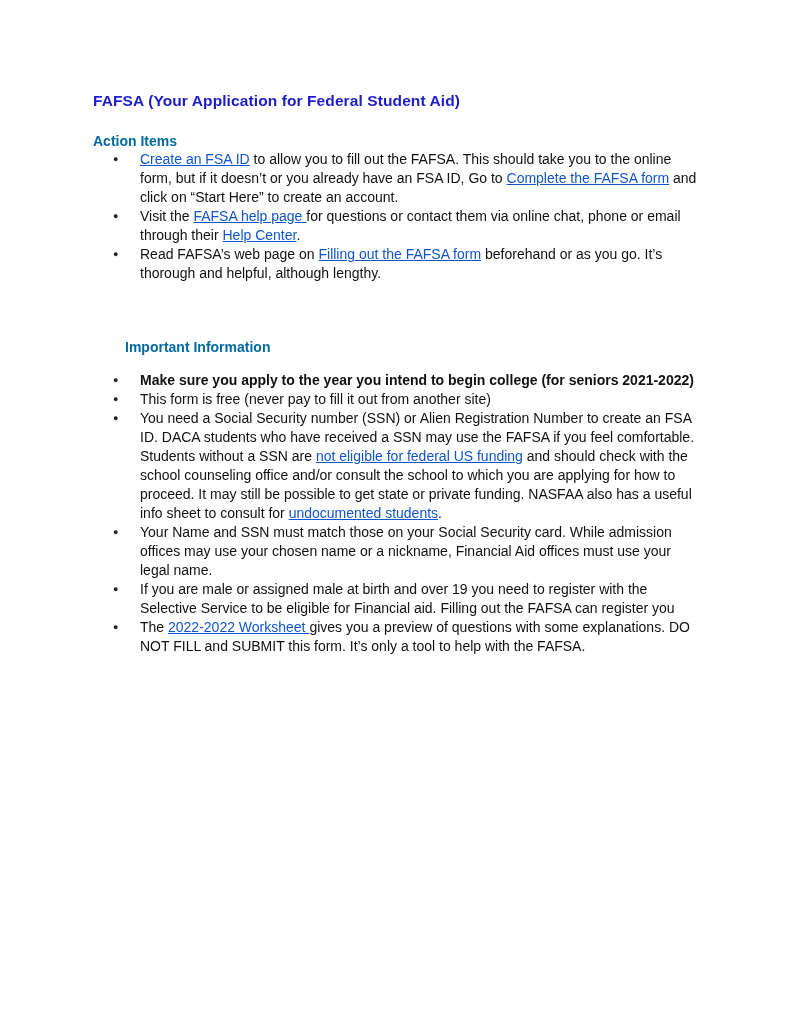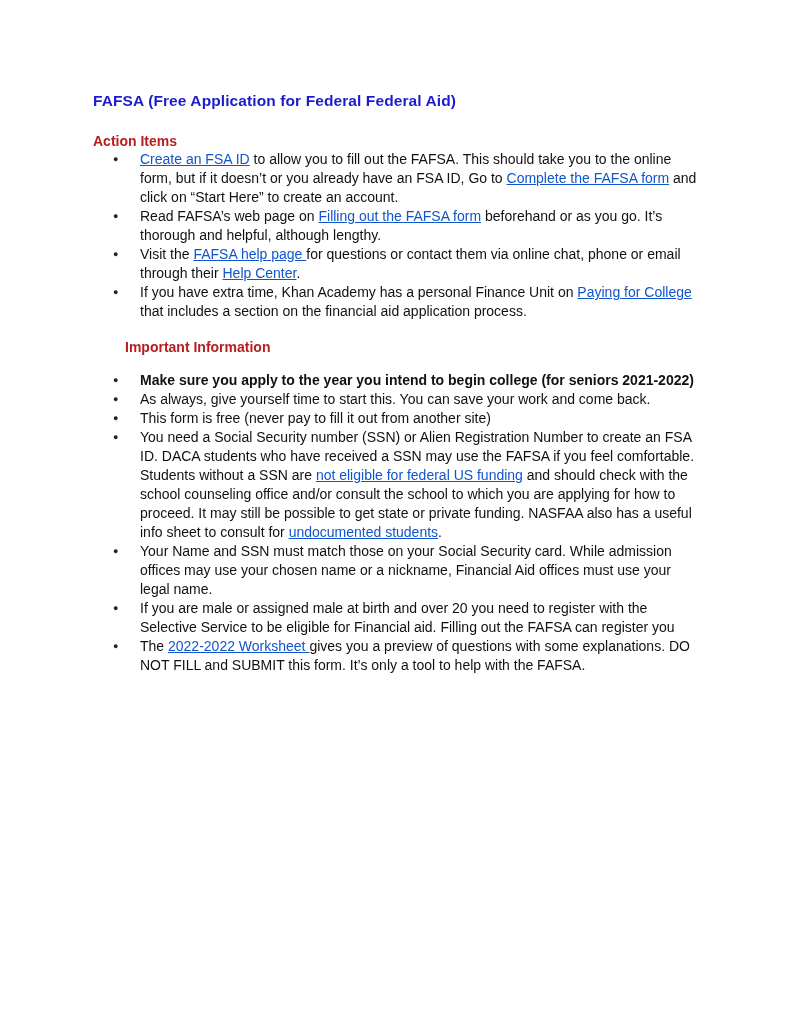--- a/index.html
+++ b/index.html
@@ -1,43 +1,41 @@
 <!DOCTYPE html>
 <html><head>
   <meta charset="utf-8">
   <style>
     html, body { margin: 0; padding: 0; background: #ffffff; }
     body { width: 791px; height: 1024px; position: relative; overflow: hidden;
            font-family: "Liberation Sans", sans-serif; color: #111111; }
     .page { position: absolute; left: 0; top: 0; width: 791px; height: 1024px; }
     .title { position: absolute; left: 93px; top: 92px; font-size: 15.5px; font-weight: bold; color: #1c1ccc; letter-spacing: 0.1px; }
-    .section-heading { position: absolute; left: 93px; font-size: 14px; font-weight: bold; color: #b91c1c; }
+    .section-heading { position: absolute; left: 93px; font-size: 14px; font-weight: bold; color: #0369a1; }
     ul.items { position: absolute; left: 113px; margin: 0; padding: 0; list-style: none; width: 590px; }
     ul.items li { position: relative; padding-left: 27px; font-size: 14px; line-height: 19px; margin: 0; }
     ul.items li::before { content: "\25CF"; position: absolute; left: 0; top: 0; font-size: 9px; line-height: 19px; color: #222; }
     ul.items li.bold { font-weight: bold; }
     a.link { color: #1155cc; text-decoration: underline; cursor: pointer; }
   </style>
 </head>
 <body>
 
 <div class="page">
-  <div class="title">FAFSA (Free Application for Federal Federal Aid)</div>
+  <div class="title">FAFSA (Your Application for Federal Student Aid)</div>
 
   <div class="section-heading" style="top:133px;">Action Items</div>
   <ul class="items" style="top:150px;">
       <li><a class="link">Create an FSA ID</a><span> to allow you to fill out the FAFSA. This should take you to the online form, but if it doesn’t or you already have an FSA ID, Go to </span><a class="link">Complete the FAFSA form</a><span> and click on “Start Here” to create an account.</span></li>
+      <li><span>Visit the </span><a class="link">FAFSA help page </a><span>for questions or contact them via online chat, phone or email through their </span><a class="link">Help Center</a><span>.</span></li>
       <li><span>Read FAFSA’s web page on </span><a class="link">Filling out the FAFSA form</a><span> beforehand or as you go. It’s thorough and helpful, although lengthy.</span></li>
-      <li><span>Visit the </span><a class="link">FAFSA help page </a><span>for questions or contact them via online chat, phone or email through their </span><a class="link">Help Center</a><span>.</span></li>
-      <li><span>If you have extra time, Khan Academy has a personal Finance Unit on </span><a class="link">Paying for College</a><span> that includes a section on the financial aid application process.</span></li>
     </ul>
 
   <div class="section-heading" style="top:339px;margin-left:32px;">Important Information</div>
   <ul class="items" style="top:371px;">
       <li class="bold"><span>Make sure you apply to the year you intend to begin college (for seniors 2021-2022)</span></li>
-      <li><span>As always, give yourself time to start this. You can save your work and come back.</span></li>
       <li><span>This form is free (never pay to fill it out from another site)</span></li>
       <li><span>You need a Social Security number (SSN) or Alien Registration Number  to create an FSA ID. DACA students who have received a SSN may use the FAFSA if you feel comfortable. Students without a SSN are </span><a class="link">not eligible for federal US funding</a><span> and should check with the school counseling office and/or consult the school to which you are applying for how to proceed. It may still be possible to get state or private funding. NASFAA also has a useful info sheet to consult for </span><a class="link">undocumented students</a><span>.</span></li>
       <li><span>Your Name and SSN must match those on your Social Security card. While admission offices may use your chosen name or a nickname, Financial Aid offices must use your legal name.</span></li>
-      <li><span>If you are male or assigned male at birth and over 20 you need to register with the Selective Service to be eligible for Financial aid. Filling out the FAFSA can register you</span></li>
+      <li><span>If you are male or assigned male at birth and over 19 you need to register with the Selective Service to be eligible for Financial aid. Filling out the FAFSA can register you</span></li>
       <li><span>The </span><a class="link">2022-2022 Worksheet </a><span>gives you a preview of questions with some explanations. DO NOT FILL and SUBMIT this form. It’s only a tool to help with the FAFSA.</span></li>
     </ul>
 </div>
 
 </body></html>

